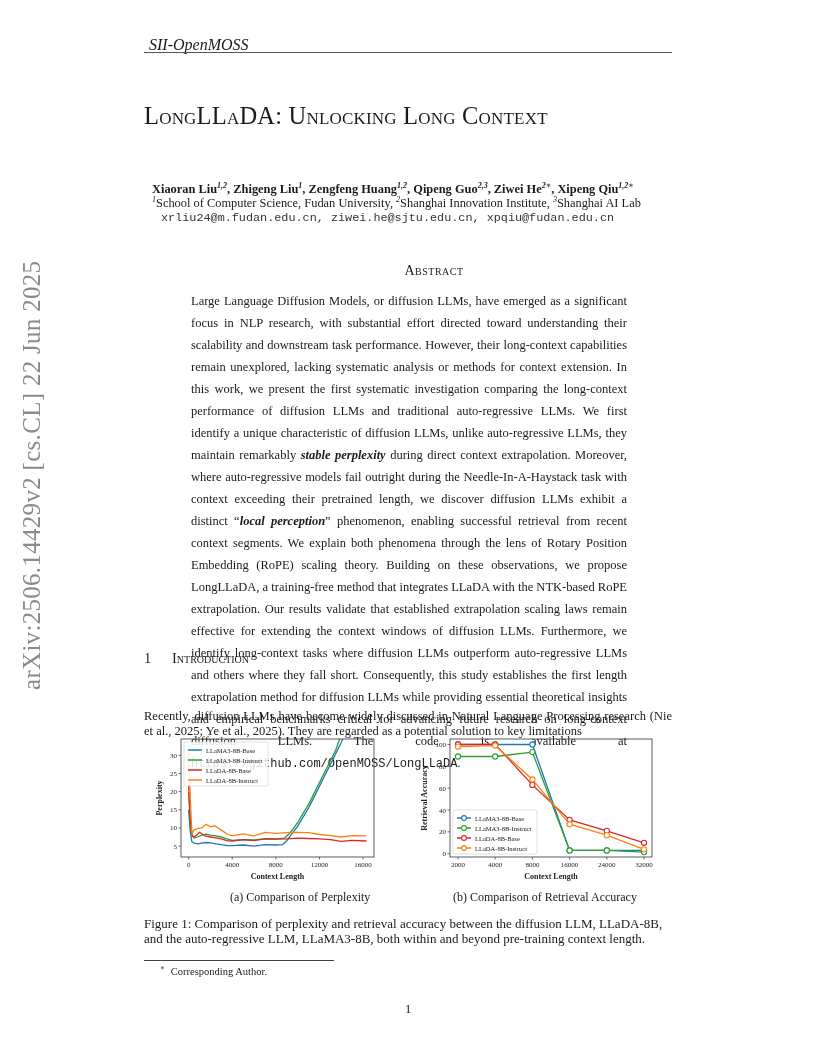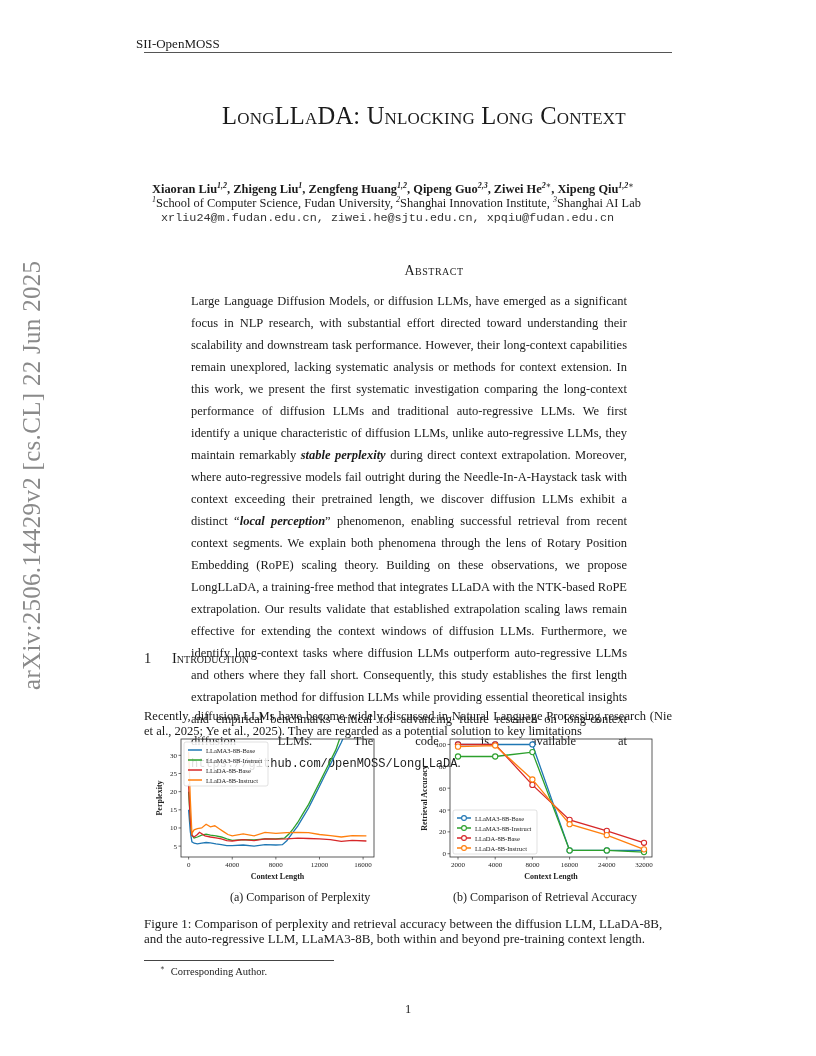--- a/index.html
+++ b/index.html
@@ -1,21 +1,21 @@
 <!DOCTYPE html>
 <html><head>
 <meta charset="utf-8">
 <style>
   html, body { margin: 0; padding: 0; background: #ffffff; }
   body { width: 816px; height: 1056px; position: relative; overflow: hidden;
          font-family: "Liberation Serif", "DejaVu Serif", serif; color: #1a1a1a; }
   .abs { position: absolute; }
-  .header-text { left: 136px; top: 36px; font-size: 13px; }
+  .header-text { left: 149px; top: 36px; font-size: 16px; font-style: italic; }
   .header-rule { left: 144px; top: 52px; width: 528px; height: 0; border-top: 1px solid #555; }
-  .title { left: 144px; top: 102px; width: 560px; font-size: 24.5px; line-height: 28px; font-variant: small-caps; letter-spacing: 0.2px; text-align: center; }
+  .title { left: 144px; top: 102px; width: 560px; font-size: 24.5px; line-height: 28px; font-variant: small-caps; letter-spacing: 0.2px; }
   .authors { left: 152px; top: 180px; width: 540px; font-size: 12.4px; font-weight: bold; white-space: nowrap; }
   .authors sup, .affil sup { font-size: 8px; font-style: italic; }
   .affil { left: 152px; top: 195px; font-size: 12.4px; white-space: nowrap; }
   .emails { left: 161px; top: 211px; font-family: Liberation Mono, monospace; font-size: 11.8px; white-space: nowrap; color: #333; }
   .abstract-heading { left: 0; width: 816px; text-align: center; top: 263px; font-size: 14px; font-variant: small-caps; letter-spacing: 0.5px; padding-left: 26px; }
   .abstract-body { left: 191px; top: 290px; width: 436px; font-size: 12.5px; line-height: 22px; text-align: justify; hyphens: manual; }
   .mono { font-family: "Liberation Mono", "DejaVu Sans Mono", monospace; font-size: 12px; }
   .arxiv { left: 18px; top: 690px; transform-origin: 0 0; transform: rotate(-90deg); font-size: 25px; color: #8a8a8a; white-space: nowrap; letter-spacing: 0.3px; }
   .section-heading { left: 144px; top: 650px; font-size: 14.5px; font-variant: small-caps; }
   .section-heading .num { display: inline-block; width: 28px; }

